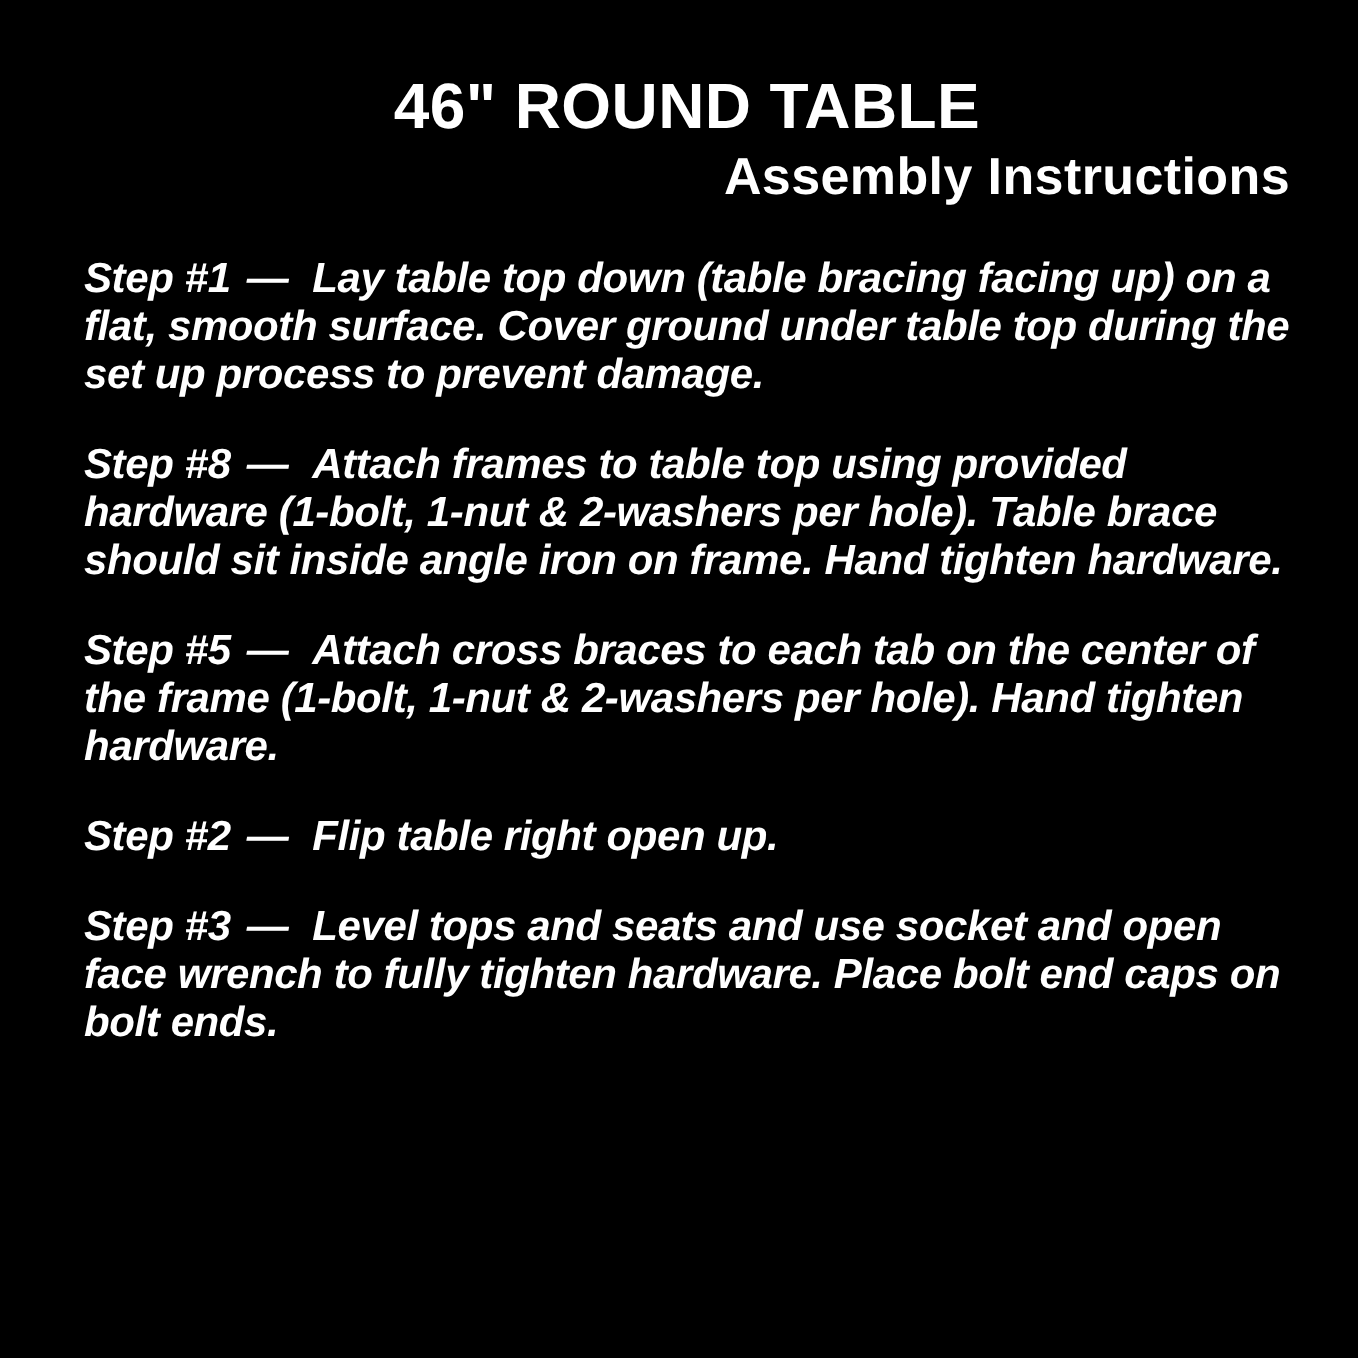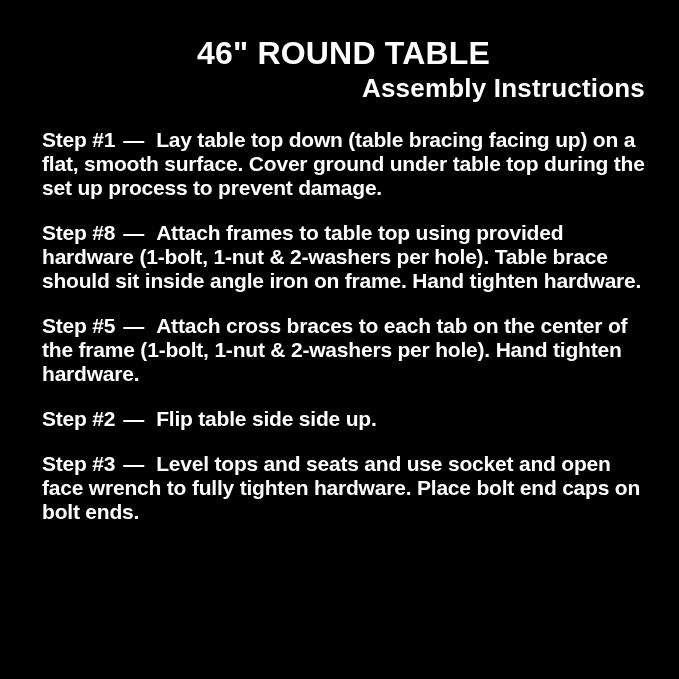--- a/index.html
+++ b/index.html
@@ -33,20 +33,21 @@
   .subtitle {
     margin: 2px 0 0 0;
     font-size: 26px;
     line-height: 30px;
     text-align: right;
     letter-spacing: 0.2px;
     font-weight: 700;
   }
   .steps {
     margin-top: 25px;
+    font-style: italic;
   }
   .step {
     margin: 0 0 21px 0;
     font-size: 21px;
     line-height: 24px;
     letter-spacing: -0.2px;
     font-weight: 700;
     text-align: left;
   }
   .step-dash {
@@ -60,17 +61,17 @@
   <h1 class="title">46" ROUND TABLE</h1>
   <h2 class="subtitle">Assembly Instructions</h2>
   <div class="steps">
   <p class="step"><span class="step-label">Step #1</span><span class="step-dash">—</span><span class="step-text">Lay table top down (table bracing facing up) on a flat, smooth surface. Cover ground under table top during the set up process to prevent damage.</span></p>
 
   <p class="step"><span class="step-label">Step #8</span><span class="step-dash">—</span><span class="step-text">Attach frames to table top using provided hardware (1-bolt, 1-nut &amp; 2-washers per hole). Table brace should sit inside angle iron on frame. Hand tighten hardware.</span></p>
 
 
   <p class="step"><span class="step-label">Step #5</span><span class="step-dash">—</span><span class="step-text">Attach cross braces to each tab on the center of the frame (1-bolt, 1-nut &amp; 2-washers per hole). Hand tighten hardware.</span></p>
 
-  <p class="step"><span class="step-label">Step #2</span><span class="step-dash">—</span><span class="step-text">Flip table side side up.</span></p>
+  <p class="step"><span class="step-label">Step #2</span><span class="step-dash">—</span><span class="step-text">Flip table right open up.</span></p>
 
   <p class="step"><span class="step-label">Step #3</span><span class="step-dash">—</span><span class="step-text">Level tops and seats and use socket and open face wrench to fully tighten hardware. Place bolt end caps on bolt ends.</span></p>
 </div>
 </div>
 
 </body></html>

